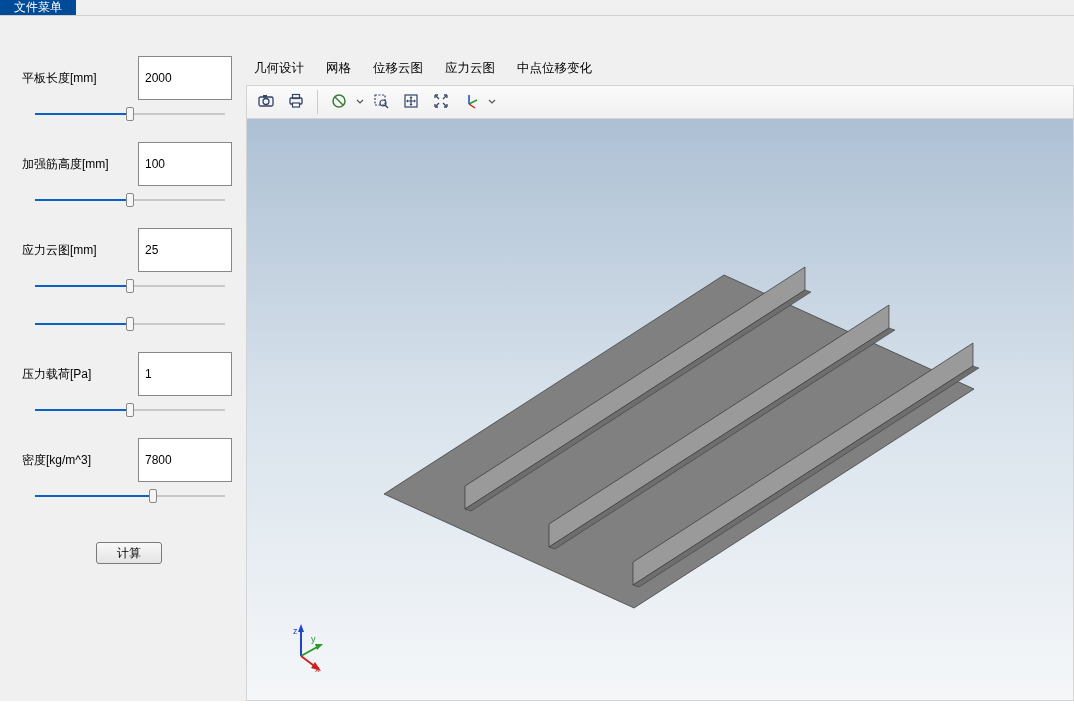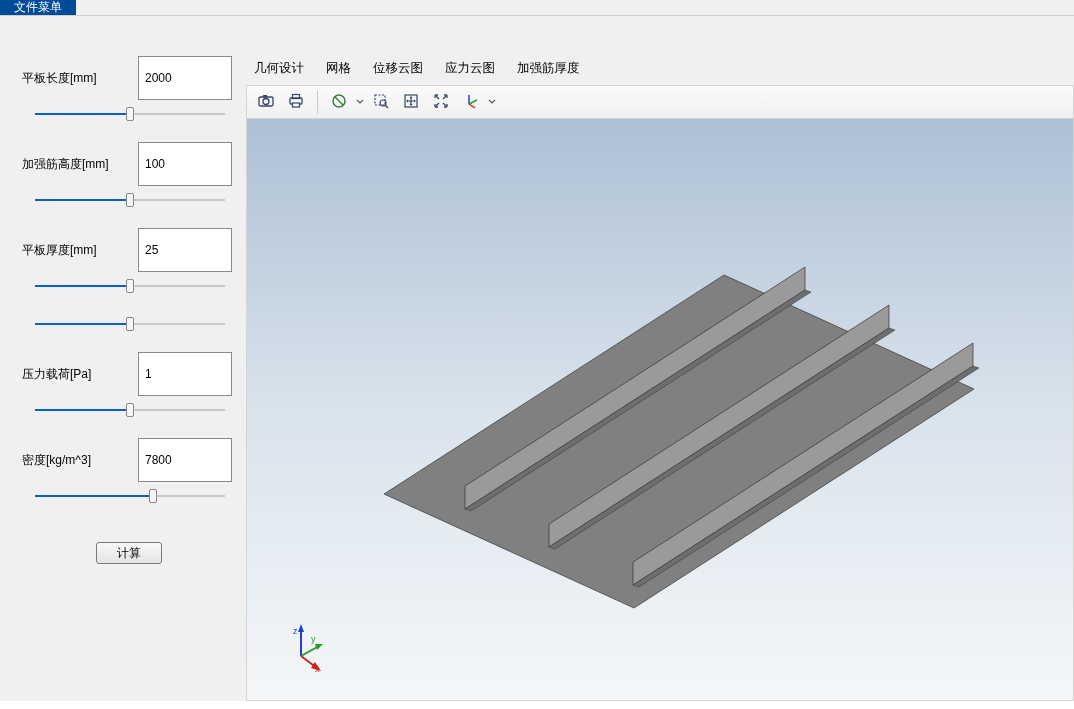--- a/index.html
+++ b/index.html
@@ -183,21 +183,21 @@
       <div class="param-row">
         <span class="param-label">加强筋高度[mm]</span>
         <input class="param-input" value="100" style="">
       </div>
       <div class="slider-wrap">
         <div class="slider-track-bg"></div>
         <div class="slider-track-fill" style="width:50%"></div>
         <div class="slider-thumb" style="left:50%"></div>
       </div>
       <div class="param-row">
-        <span class="param-label">平板厚度[mm]</span>
+        <span class="param-label">应力云图[mm]</span>
         <input class="param-input" value="25" style="">
       </div>
       <div class="slider-wrap">
         <div class="slider-track-bg"></div>
         <div class="slider-track-fill" style="width:50%"></div>
         <div class="slider-thumb" style="left:50%"></div>
       </div>
       <div class="slider-wrap">
         <div class="slider-track-bg"></div>
         <div class="slider-track-fill" style="width:50%"></div>
@@ -224,21 +224,21 @@
       <button class="compute-btn">计算</button>
     </div>
 
   <div class="main">
 
     <div class="tabs" id="tabs">
         <div class="tab">几何设计</div>
         <div class="tab">网格</div>
         <div class="tab">位移云图</div>
         <div class="tab">应力云图</div>
-        <div class="tab">加强筋厚度</div>
+        <div class="tab">中点位移变化</div>
       </div>
 
     <div class="toolbar" id="toolbar">
         <div class="tb-btn">
           <span><svg width="18" height="18" viewBox="0 0 18 18">
               <rect x="2" y="5" width="14" height="9" rx="1.5" fill="none" stroke="#346" stroke-width="1.3"></rect>
               <rect x="6" y="3" width="4" height="2.5" fill="#346"></rect>
               <circle cx="9" cy="9.5" r="3" fill="none" stroke="#346" stroke-width="1.3"></circle>
             </svg></span>
         </div>

